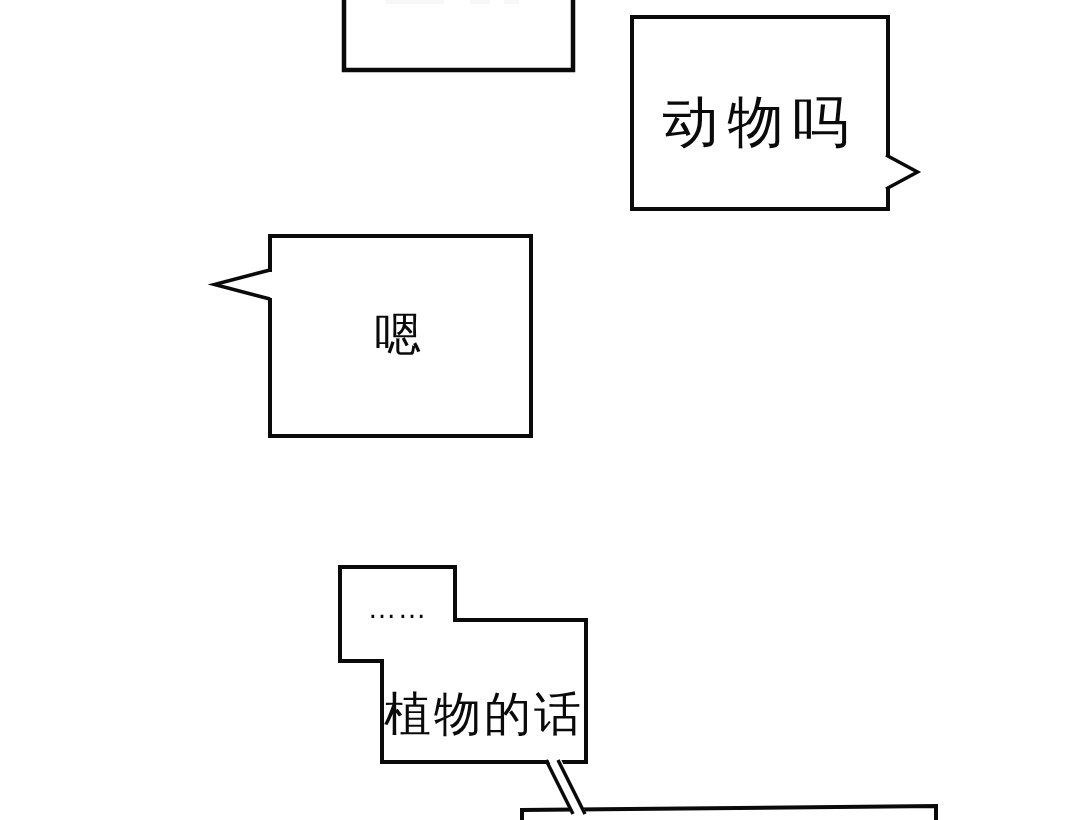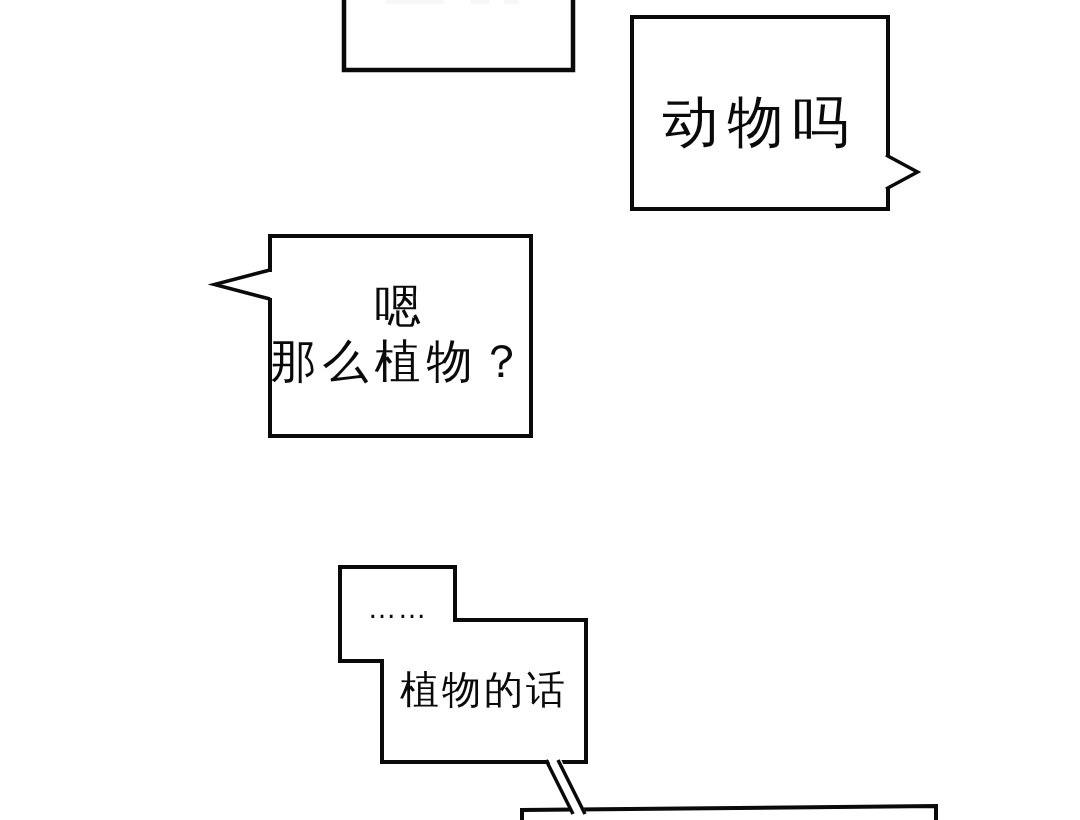--- a/index.html
+++ b/index.html
@@ -17,42 +17,42 @@
   }
   .stage{position:absolute;left:0;top:0;width:1080px;height:820px;}
   svg.art{position:absolute;left:0;top:0;z-index:1;}
   .stroked{fill:var(--paper);stroke:var(--ink);stroke-width:4;stroke-linejoin:miter;}
   .stroked-thick{fill:var(--paper);stroke:var(--ink);stroke-width:4.5;}
   .tail{fill:var(--paper);stroke:var(--ink);stroke-width:3.5;stroke-linejoin:miter;stroke-linecap:butt;}
   .eraser{fill:var(--paper);stroke:none;}
   .tail-line{fill:none;stroke:var(--ink);stroke-width:3.5;stroke-linecap:butt;}
   .bubble-text{
     position:absolute;z-index:2;
-    display:flex;flex-direction:column;
+    display:flex;flex-direction:row;
     align-items:center;justify-content:center;
     text-align:right;color:var(--ink);
     white-space:nowrap;
   }
   .animal-text{
     left:632px;top:15px;width:256px;height:196px;
     font-size:56px;line-height:61px;letter-spacing:9px;
     padding-top:16px;box-sizing:border-box;
   }
   .pq-text{
     left:270px;top:236px;width:261px;height:196px;
     font-size:46px;line-height:55px;letter-spacing:6px;
   }
   .ellipsis-text{
     left:340px;top:565px;width:115px;height:96px;
     font-size:29px;letter-spacing:1px;
   }
   .ellipsis-text .nudge{display:block;transform:translateY(-5px);}
   .pa-text{
-    left:382px;top:618px;width:204px;height:144px;
-    font-size:39px;letter-spacing:3px;
+    left:382px;top:642px;width:204px;height:144px;
+    font-size:47px;letter-spacing:3px;
   }
   .remnant{
     position:absolute;z-index:2;height:4px;top:0;
     background:#f7f7f7;
   }
   .r1{left:386px;width:58px;}
   .r2{left:470px;width:20px;}
   .r3{left:504px;width:15px;}
 </style>
 </head>
@@ -84,21 +84,20 @@
   <div class="remnant r1"></div>
   <div class="remnant r2"></div>
   <div class="remnant r3"></div>
 
   <div class="bubble-text animal-text">
     <div>动物吗</div>
   </div>
 
   <div class="bubble-text pq-text">
     <div>嗯</div>
-    <div>那么植物？</div>
   </div>
 
   <div class="bubble-text ellipsis-text">
     <span class="nudge">……</span>
   </div>
 
   <div class="bubble-text pa-text">
     <div>植物的话</div>
   </div>
 

